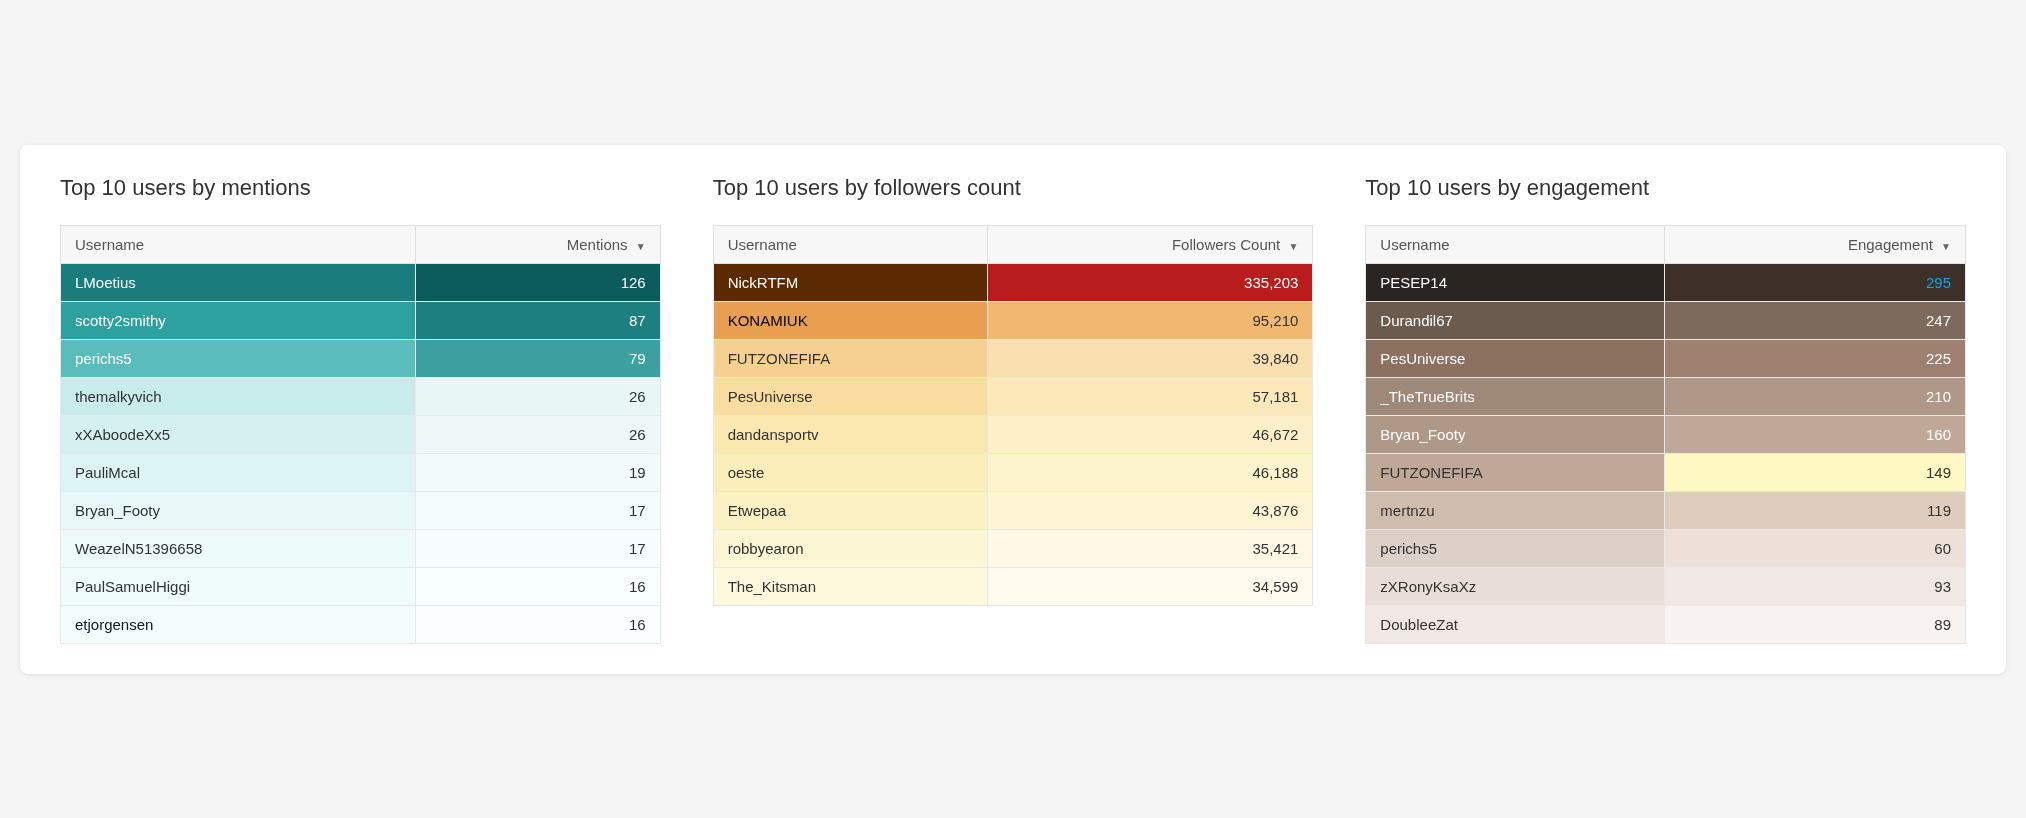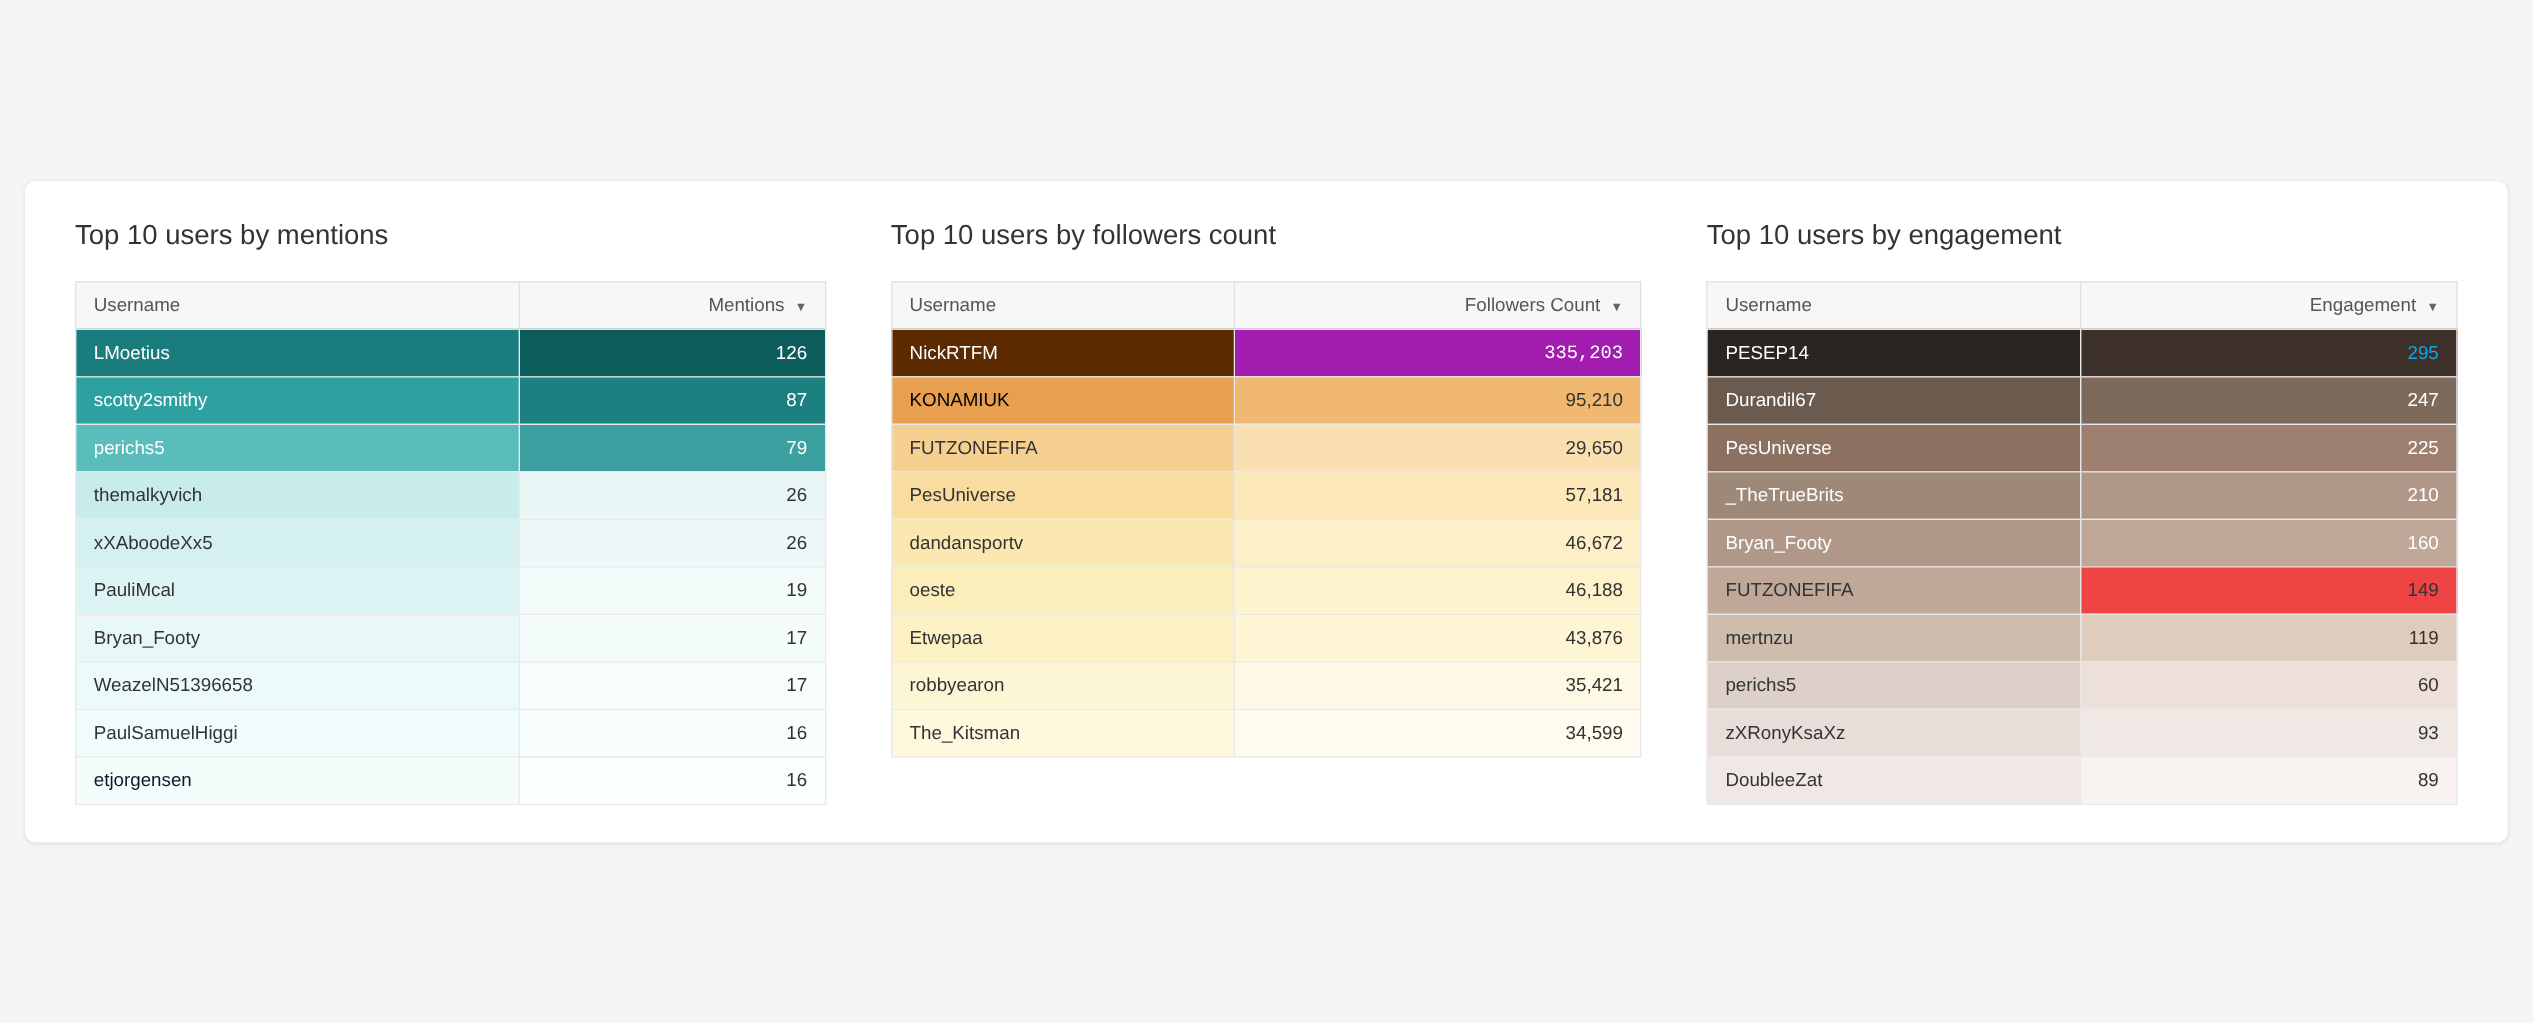--- a/index.html
+++ b/index.html
@@ -123,29 +123,29 @@
       <table>
         <thead>
           <tr>
             <th>Username</th>
             <th class="num-col">Followers Count <span class="sort-icon">▼</span></th>
           </tr>
         </thead>
         <tbody>
           <tr>
             <td style="background-color: rgb(92, 42, 0); color: rgb(255, 255, 255); font-weight: 500;">NickRTFM</td>
-            <td class="num-col" style="background-color: #a21caf; color: rgb(255, 255, 255); font-family: Liberation Mono, monospace;">335,203</td>
+            <td class="num-col" style="background-color: #b91c1c; color: rgb(255, 255, 255);">335,203</td>
           </tr>
           <tr>
             <td style="background-color: rgb(232, 160, 80); color: #000000; font-weight: 500;">KONAMIUK</td>
             <td class="num-col" style="background-color: rgb(240, 184, 112); color: rgb(51, 51, 51);">95,210</td>
           </tr>
           <tr>
             <td style="background-color: rgb(245, 208, 144); color: rgb(51, 51, 51); font-weight: 500;">FUTZONEFIFA</td>
-            <td class="num-col" style="background-color: rgb(250, 224, 176); color: rgb(51, 51, 51);">29,650</td>
+            <td class="num-col" style="background-color: rgb(250, 224, 176); color: rgb(51, 51, 51);">39,840</td>
           </tr>
           <tr>
             <td style="background-color: rgb(248, 220, 160); color: rgb(51, 51, 51); font-weight: 400;">PesUniverse</td>
             <td class="num-col" style="background-color: rgb(252, 232, 184); color: rgb(51, 51, 51);">57,181</td>
           </tr>
           <tr>
             <td style="background-color: rgb(250, 232, 176); color: rgb(51, 51, 51); font-weight: 400;">dandansportv</td>
             <td class="num-col" style="background-color: rgb(253, 240, 200); color: rgb(51, 51, 51);">46,672</td>
           </tr>
           <tr>
@@ -192,21 +192,21 @@
           <tr>
             <td style="background-color: rgb(158, 136, 120); color: rgb(255, 255, 255); font-weight: 400;">_TheTrueBrits</td>
             <td class="num-col" style="background-color: rgb(176, 152, 136); color: rgb(255, 255, 255);">210</td>
           </tr>
           <tr>
             <td style="background-color: rgb(176, 152, 136); color: rgb(255, 255, 255); font-weight: 400;">Bryan_Footy</td>
             <td class="num-col" style="background-color: rgb(192, 168, 152); color: rgb(255, 255, 255);">160</td>
           </tr>
           <tr>
             <td style="background-color: rgb(191, 168, 152); color: rgb(51, 51, 51); font-weight: 400;">FUTZONEFIFA</td>
-            <td class="num-col" style="background-color: #ef4444; color: rgb(51, 51, 51);">149</td>
+            <td class="num-col" style="background-color: #fef9c3; color: rgb(51, 51, 51);">149</td>
           </tr>
           <tr>
             <td style="background-color: rgb(206, 188, 172); color: rgb(51, 51, 51); font-weight: 400;">mertnzu</td>
             <td class="num-col" style="background-color: rgb(222, 204, 188); color: rgb(51, 51, 51);">119</td>
           </tr>
           <tr>
             <td style="background-color: rgb(221, 208, 200); color: rgb(51, 51, 51); font-weight: 400;">perichs5</td>
             <td class="num-col" style="background-color: rgb(236, 224, 216); color: rgb(51, 51, 51);">60</td>
           </tr>
           <tr>

